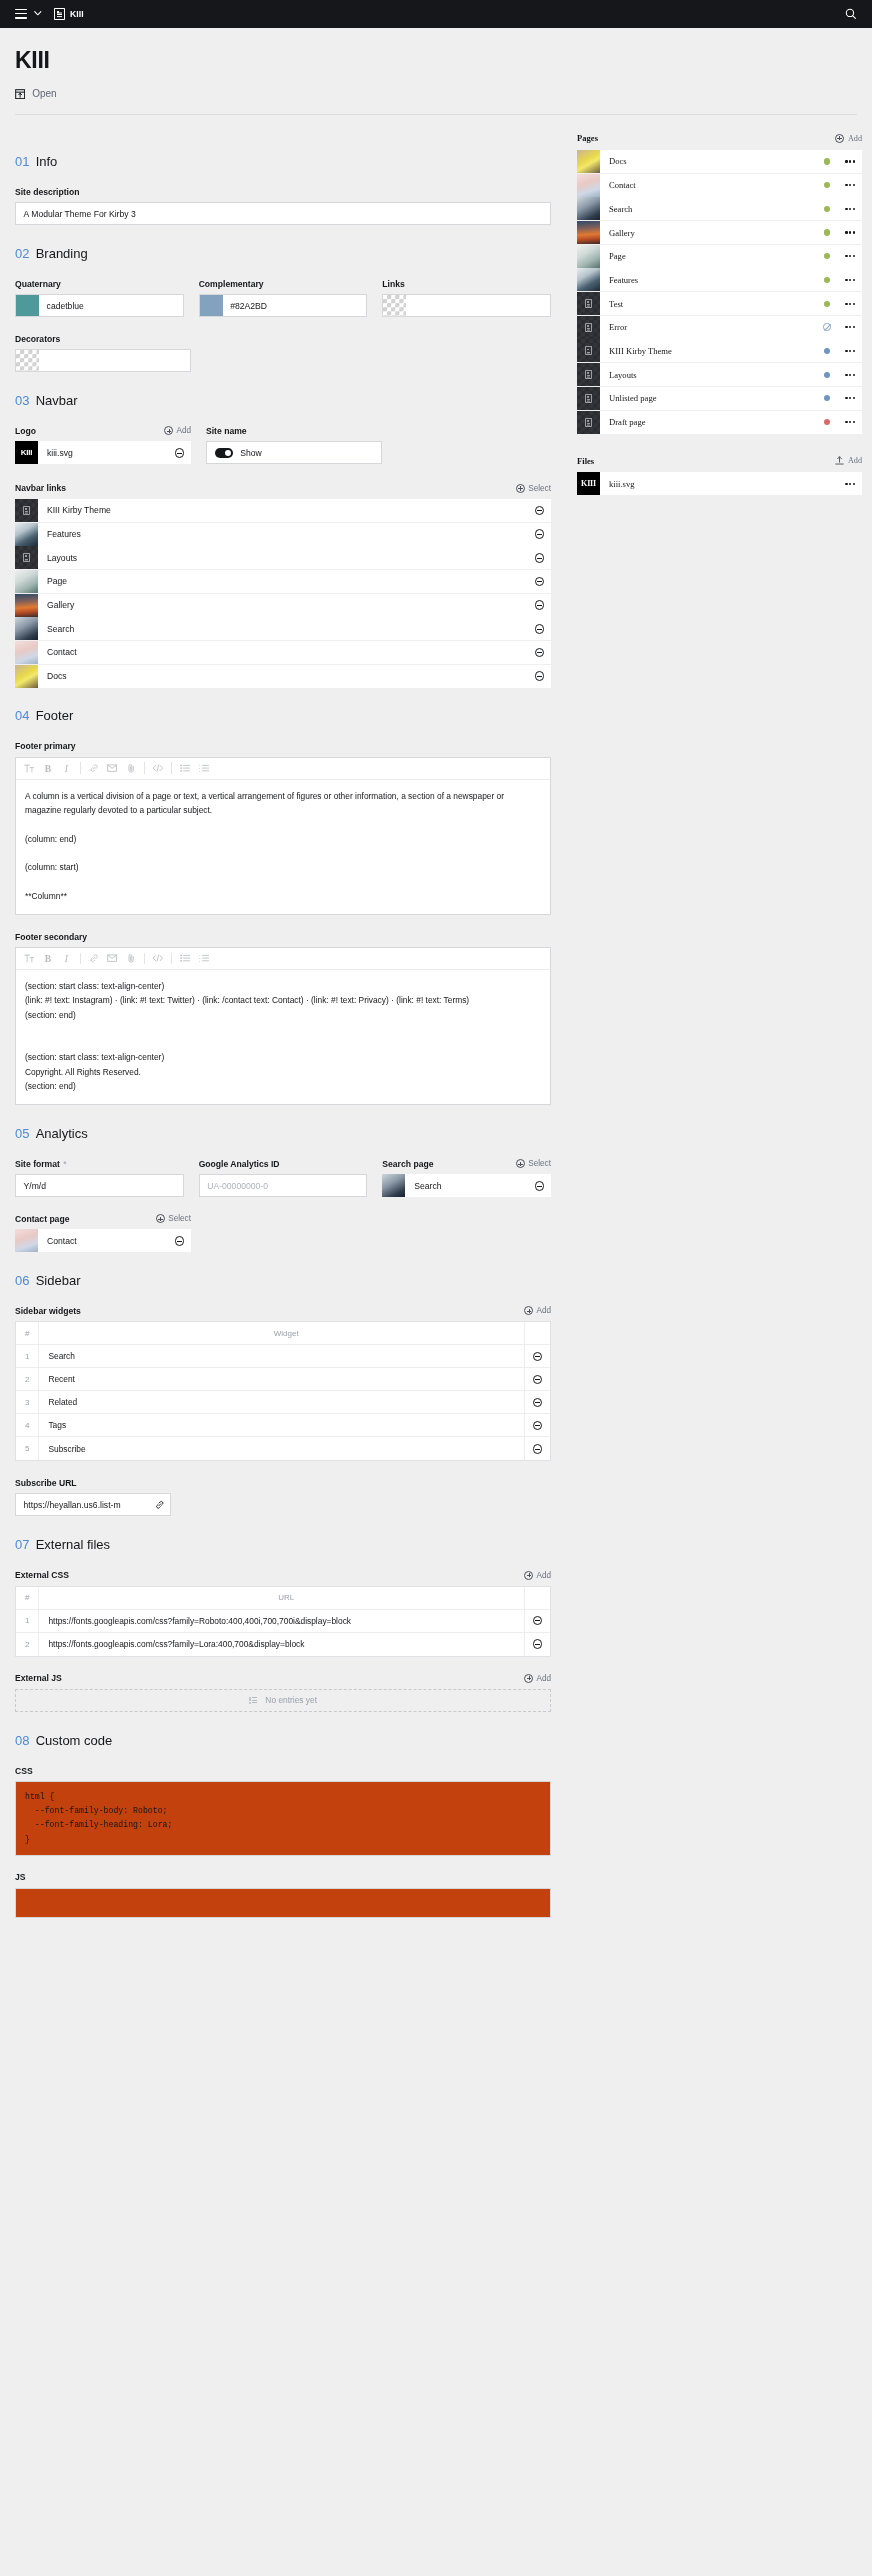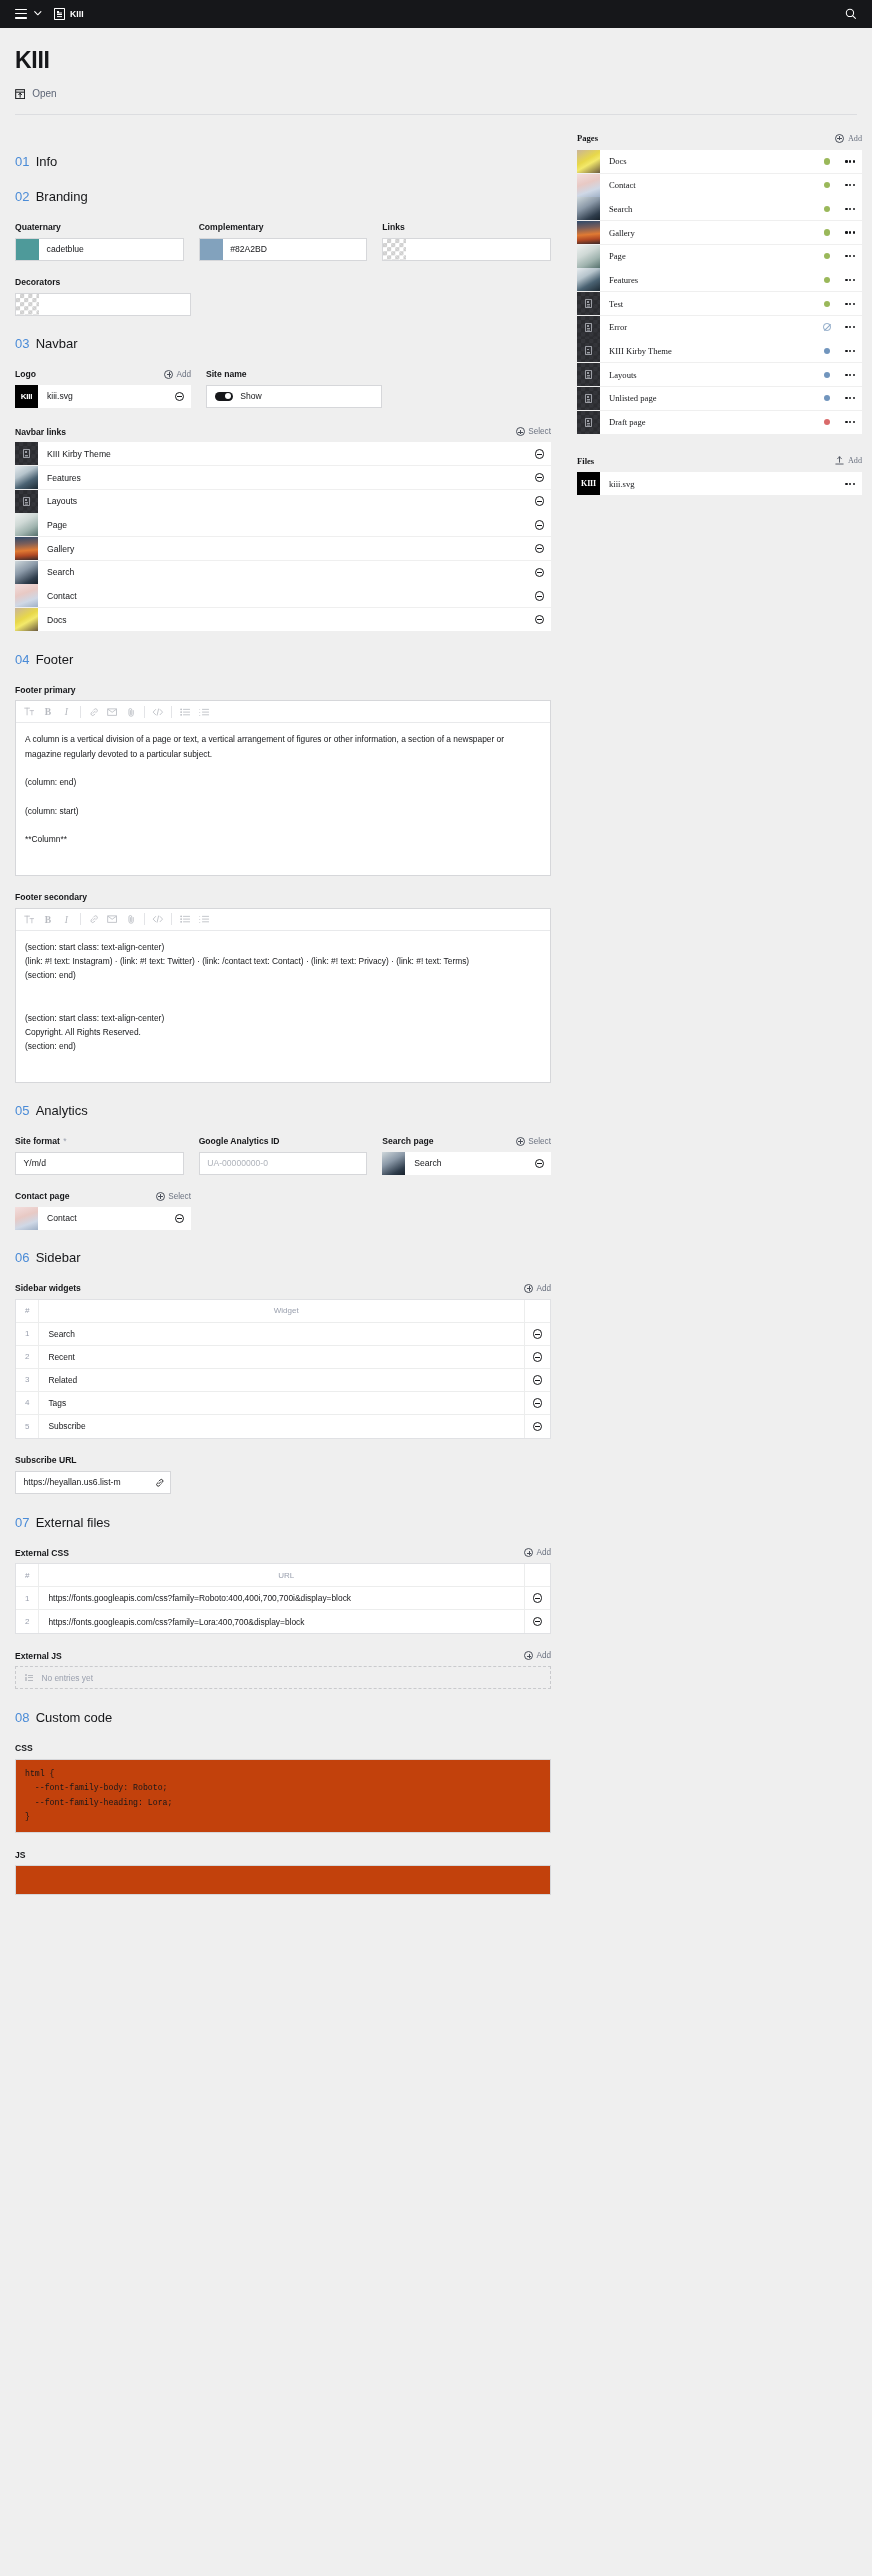--- a/index.html
+++ b/index.html
@@ -190,36 +190,36 @@
   }
 
   
   .editor { border: 0.7px solid #d6d7da; background: #fff; }
   .etoolbar {
     height: 22px; display: flex; align-items: center;
     border-bottom: 0.7px solid #e8e9eb; padding: 0 4.1px; gap: 0;
   }
   .etool { width: 18.5px; height: 22px; display:flex; align-items:center; justify-content:center; color:#b7bac0; font-size: 9px; cursor: pointer; }
   .etool-sep { width: 0.7px; height: 11.7px; background: #e3e4e7; margin: 0 4.1px; }
-  .ebody { padding: 9px 9px 28px; font-size: 8.4px; line-height: 1.7; color: #16171a; white-space: pre-wrap; }
+  .ebody { padding: 9px 9px 11px; font-size: 8.4px; line-height: 1.7; color: #16171a; white-space: pre-wrap; }
 
   
   .tbl { border: 0.7px solid #e0e1e4; background: #fff; }
   .tbl-row { display: flex; align-items: center; height: 23px; border-bottom: 0.7px solid #eceded; }
   .tbl-row:last-child { border-bottom: 0; }
   .tbl-head { color: #9aa0ae; font-size: 8px; }
   .tbl-idx { width: 23.4px; text-align: center; font-size: 8px; color: #9aa0ae; border-right: 0.7px solid #eceded; align-self: stretch; display:flex; align-items:center; justify-content:center; flex:none;}
   .tbl-cell { flex: 1; padding-left: 9px; font-size: 8.4px; }
   .tbl-act { width: 26px; display: flex; align-items: center; justify-content: center; border-left: 0.7px solid #eceded; align-self: stretch; flex:none; cursor:pointer; }
   .tbl-head .tbl-cell { color: #9aa0ae; font-size: 8px; text-align: center; }
 
   .empty-box {
     border: 0.7px dashed #c9cacd; background: transparent;
     height: 23.4px; display: flex; align-items: center; gap: 8.2px; padding: 0 9px;
-    color: #9aa0ae; font-size: 8.4px;
+    color: #9aa0ae; font-size: 8.4px; justify-content: center;
   }
   .list-glyph { width: 8.2px; height: 6.9px; position: relative; flex:none; }
   .list-glyph i { position: absolute; left: 0; width: 1.8px; height: 1.8px; border-radius: 50%; background:#b7bac0; }
   .list-glyph b { position: absolute; left: 3.4px; right: 0; height: 1px; background:#b7bac0; }
 
   
   .urlfield { position: relative; width: 156px; }
   .urlfield .input { padding-right: 22px; }
   .urlfield .link-icon { position: absolute; right: 6.2px; top: 6.2px; cursor: pointer; }
 
@@ -288,20 +288,24 @@
   </div>
 
   <div class="cols">
 
     <div class="main-col">
 
       <div class="section">
         <div class="sec-head">
           <span class="sec-num">01</span>
           <span class="sec-name">Info</span>
+        </div>
+        <div class="field">
+          <div class="flabel">Site description</div>
+          <div class="input">A Modular Theme For Kirby 3</div>
         </div>
       </div>
 
       <div class="section">
         <div class="sec-head">
           <span class="sec-num">02</span>
           <span class="sec-name">Branding</span>
         </div>
 
 

